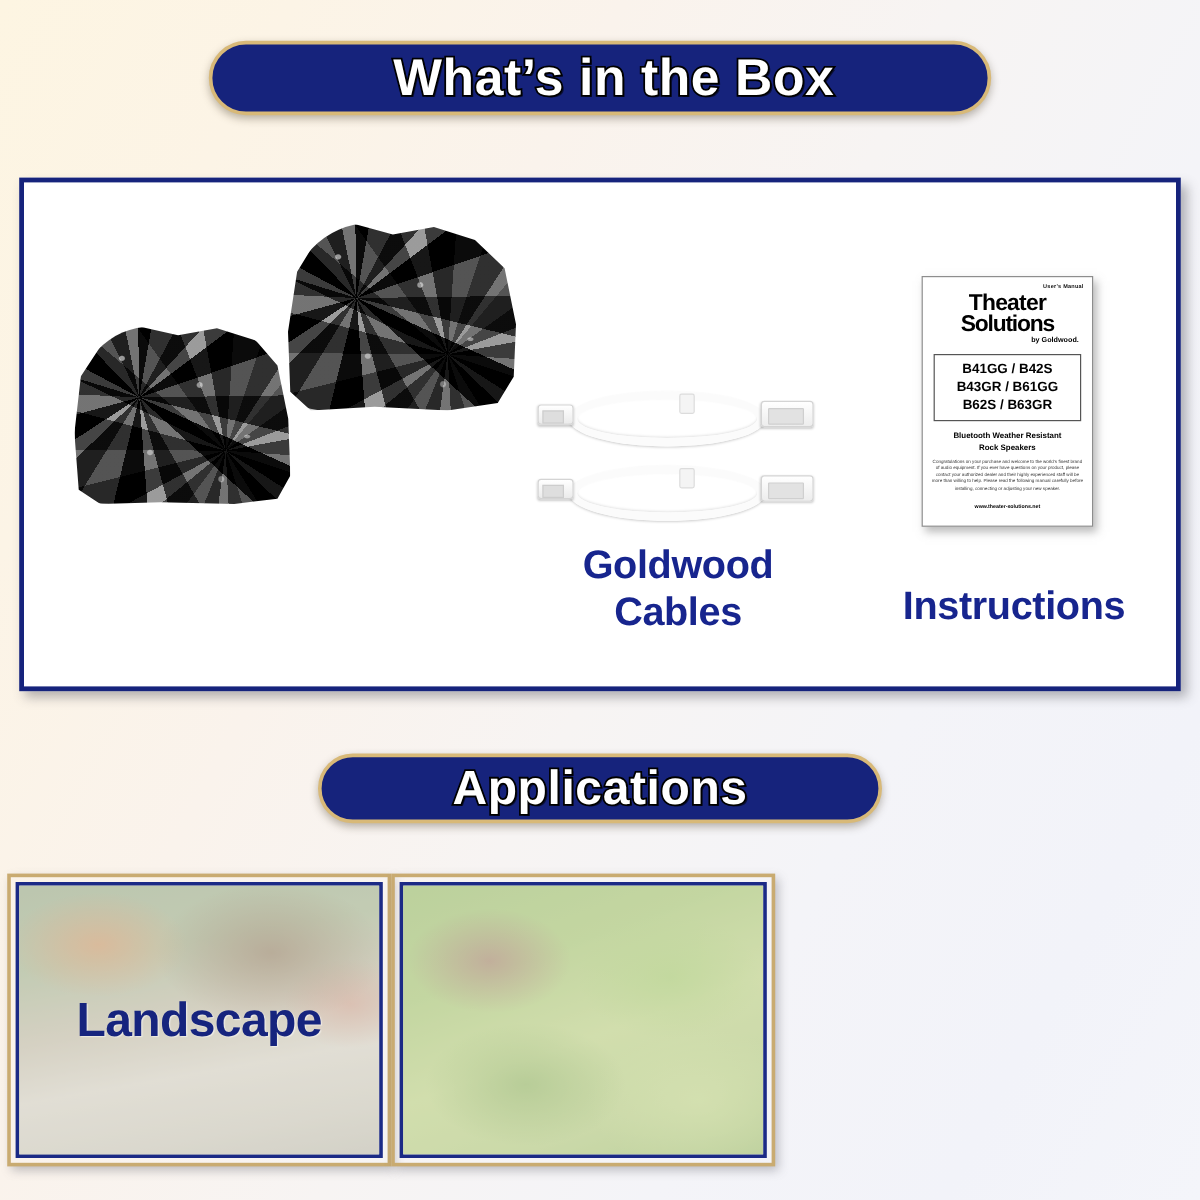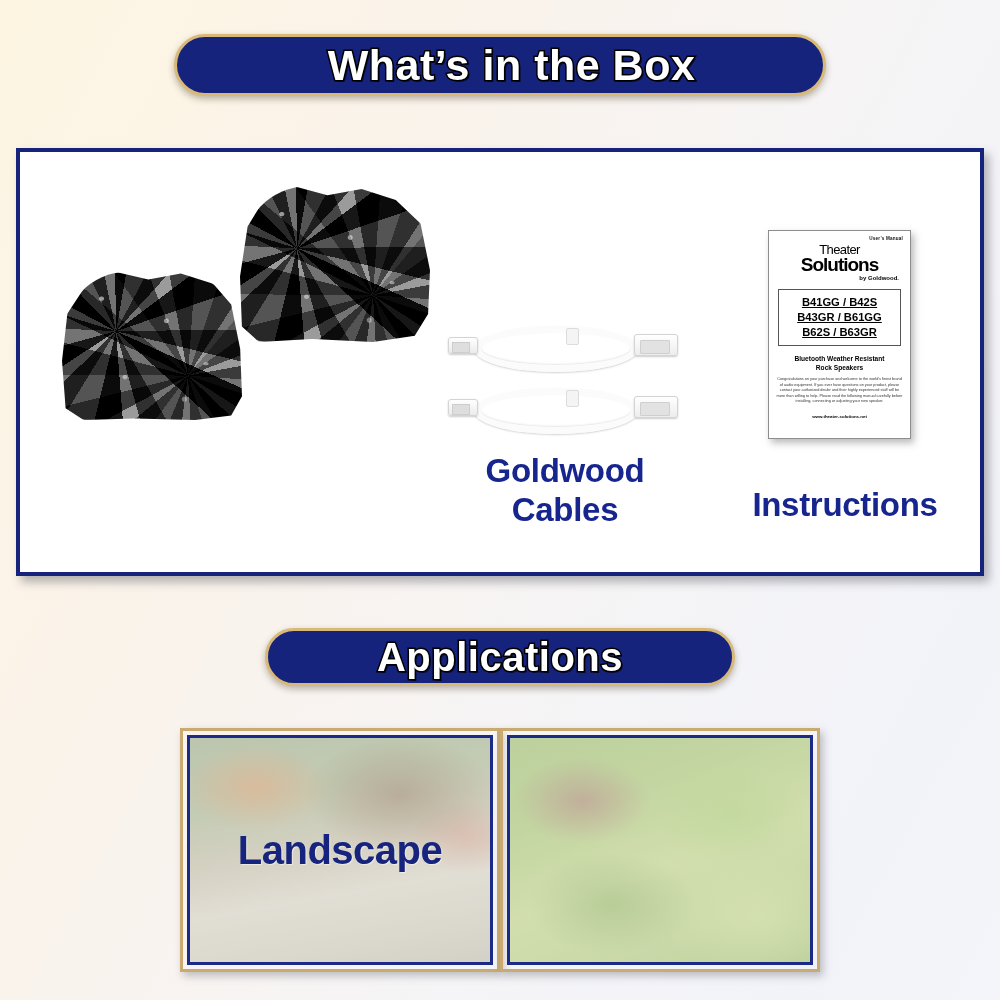--- a/index.html
+++ b/index.html
@@ -144,39 +144,39 @@
     position: absolute; left: 748px; top: 78px;
     width: 143px; height: 209px;
     background: #ffffff;
     border: 1px solid #8d8d8d;
     box-shadow: 3px 4px 7px rgba(120,120,120,.5);
     padding: 5px 7px;
     overflow: hidden;
   }
   .m-usersmanual { font-size: 4.6px; font-weight: bold; text-align: right; color:#111; letter-spacing:.2px; }
   .m-logo { text-align: center; margin-top: 3px; color: #000; }
-  .m-logo .l1 { font-size: 13px; font-weight: normal; letter-spacing: -.6px; line-height: .95; }
+  .m-logo .l1 { font-size: 19px; font-weight: bold; letter-spacing: -.6px; line-height: .95; }
   .m-logo .l2 { font-size: 19px; font-weight: bold; letter-spacing: -1px; line-height: .95; }
   .m-logo .l3 { font-size: 6px; font-weight: bold; text-align: right; padding-right: 4px; margin-top: 1px; }
   .m-models {
     margin: 8px 2px 0 2px; border: 1px solid #555;
     padding: 5px 4px; text-align: center;
   }
-  .m-models div { font-size: 11.2px; font-weight: bold; line-height: 1.32; color: #000; text-decoration: underline; }
+  .m-models div { font-size: 11.2px; font-weight: bold; line-height: 1.32; color: #000; }
   .m-sub { margin-top: 8px; text-align: center; font-size: 6.6px; font-weight: bold; line-height: 1.4; color: #000; }
   .m-body { margin-top: 5px; text-align: center; font-size: 3.8px; line-height: 1.45; color: #333; }
   .m-url { margin-top: 9px; text-align: center; font-size: 4.4px; font-weight: bold; color: #000; }
   #caption-instructions { left: 690px; top: 300px; width: 270px; }
 
   
   .apps-row {
     position: absolute;
     left: 0; top: 712px;
     width: 1000px; height: 248px;
-    display: flex; justify-content: center;
+    display: flex; justify-content: flex-start;
     padding: 16px 6px;
   }
   .tile {
     position: relative;
     width: 320px; height: 244px;
     border: 3px solid #c9ab71;
     box-shadow: 3px 4px 8px rgba(110,110,120,.42);
   }
   .tile-inner {
     position: absolute; inset: 4px;

